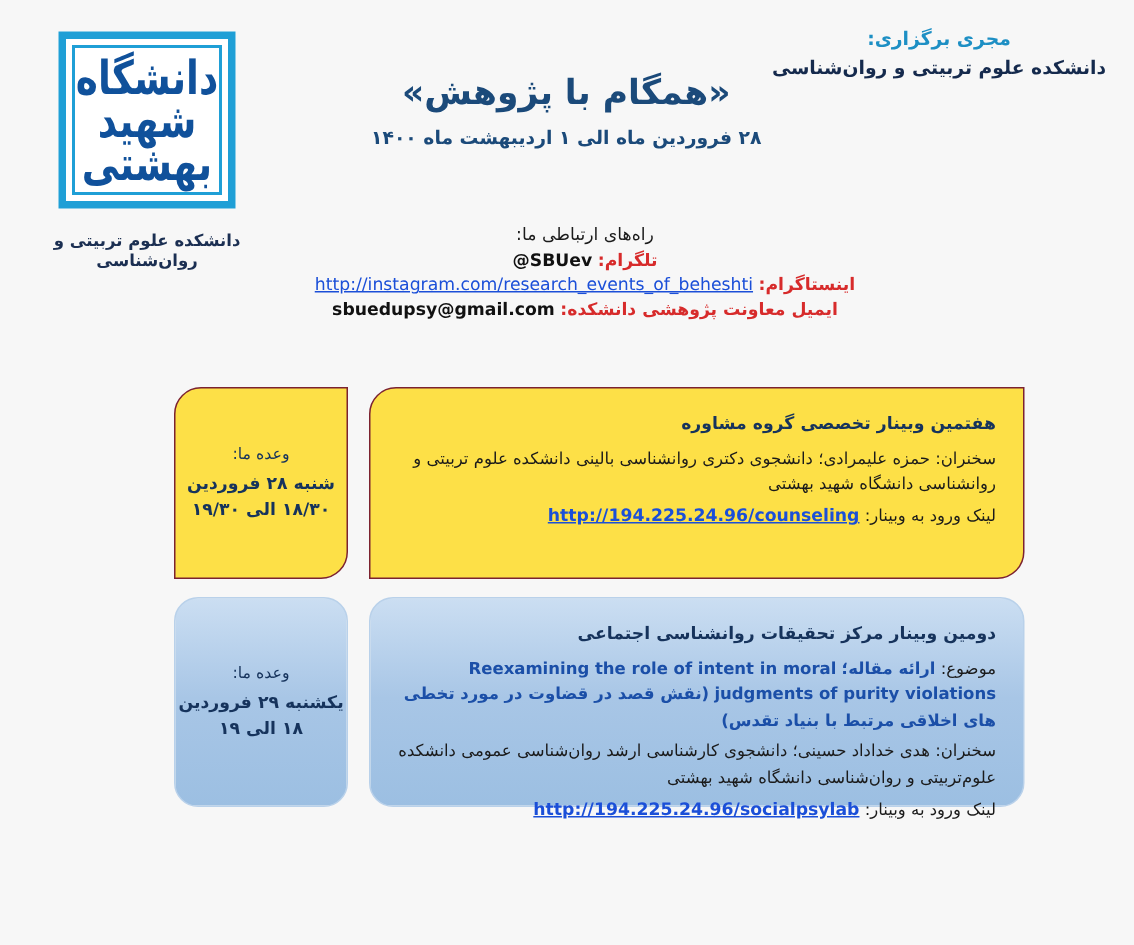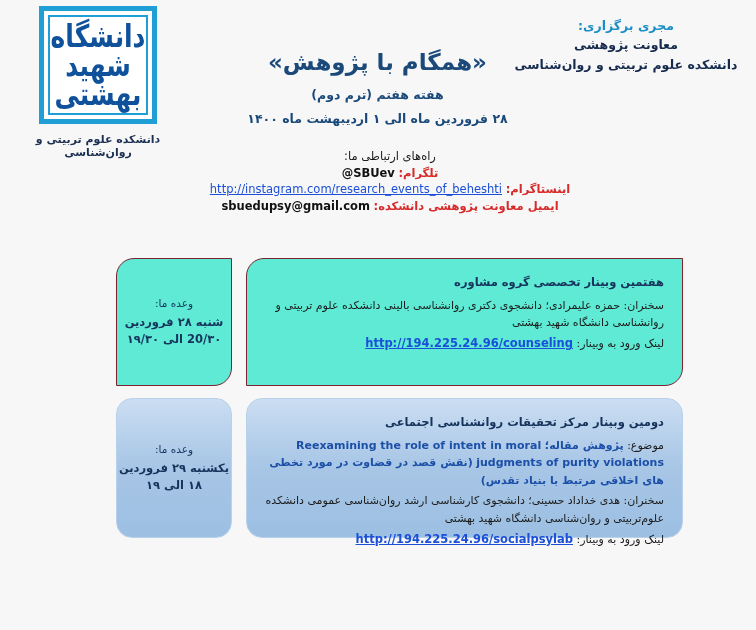--- a/index.html
+++ b/index.html
@@ -25,21 +25,21 @@
   .logo-block {
     position: absolute;
     left: 8px;
     top: 6px;
     width: 180px;
     text-align: center;
   }
   .logo-frame {
     width: 118px;
     height: 118px;
-    margin: 0 auto;
+    margin: 15px auto;
     background: #ffffff;
     border: 5px solid #1f9fd6;
     box-sizing: border-box;
     position: relative;
     display: flex;
     align-items: center;
     justify-content: center;
     overflow: hidden;
   }
   .logo-frame .inner-rule {
@@ -165,21 +165,21 @@
     box-sizing: border-box;
     display: flex;
     flex-direction: column;
     align-items: center;
     justify-content: center;
     text-align: center;
     line-height: 1.5;
   }
 
   .pink .card-main, .pink .card-side {
-    background: #5eead4;
+    background: #fde047;
     border: 1.5px solid #7c2230;
   }
   .pink .card-main {
     border-radius: 18px 0 18px 0;
     height: 128px;
   }
   .pink .card-side {
     border-radius: 18px 0 18px 0;
     height: 128px;
   }
@@ -243,27 +243,25 @@
   <div class="logo-block">
     <div class="logo-frame">
       <div class="inner-rule"></div>
       <div class="logo-calligraphy">دانشگاه شهید بهشتی</div>
     </div>
     <div class="logo-caption">دانشکده علوم تربیتی و روان‌شناسی</div>
   </div>
 
   <div class="title-block">
     <div class="main-title">«همگام با پژوهش»</div>
-    <div class="sub-title">هفته هفتم (ترم دوم)</div>
     <div class="date-line">۲۸ فروردین ماه الی ۱ اردیبهشت ماه ۱۴۰۰</div>
   </div>
 
   <div class="organizer-block">
     <div class="organizer-label">مجری برگزاری:</div>
-    <div class="organizer-line">معاونت پژوهشی</div>
     <div class="organizer-line">دانشکده علوم تربیتی و روان‌شناسی</div>
   </div>
 
   <div class="contact-block">
     <div class="contact-heading">راه‌های ارتباطی ما:</div>
     <div class="contact-row">
       <span class="contact-key">تلگرام:</span>
       <span class="contact-val">@SBUev</span>
     </div>
     <div class="contact-row">
@@ -284,30 +282,30 @@
         <span class="lbl">حمزه علیمرادی؛ دانشجوی دکتری روانشناسی بالینی دانشکده علوم تربیتی و روانشناسی دانشگاه شهید بهشتی</span>
       </div>
       <div class="card-line">
         <span class="lbl">لینک ورود به وبینار:</span>
         <span class="card-link">http://194.225.24.96/counseling</span>
       </div>
     </div>
     <div class="card-side">
       <div class="side-label">وعده ما:</div>
       <div class="side-line">شنبه ۲۸ فروردین</div>
-      <div class="side-line">20/۳۰ الی ۱۹/۳۰</div>
+      <div class="side-line">۱۸/۳۰ الی ۱۹/۳۰</div>
     </div>
   </div>
 
   <div class="event-row blue" id="event-row-2">
     <div class="card-main">
       <div class="card-title">دومین وبینار مرکز تحقیقات روانشناسی اجتماعی</div>
       <div class="card-line">
         <span class="lbl">موضوع:</span>
-        <span class="topic-blue">پژوهش مقاله؛</span>
+        <span class="topic-blue">ارائه مقاله؛</span>
         <span class="topic-blue en">Reexamining the role of intent in moral judgments of purity violations</span>
         <span class="topic-blue">(نقش قصد در قضاوت در مورد تخطی های اخلاقی مرتبط با بنیاد تقدس)</span>
       </div>
       <div class="card-line">
         <span class="lbl">سخنران:</span>
         <span class="lbl">هدی خداداد حسینی؛ دانشجوی کارشناسی ارشد روان‌شناسی عمومی دانشکده علوم‌تربیتی و روان‌شناسی دانشگاه شهید بهشتی</span>
       </div>
       <div class="card-line">
         <span class="lbl">لینک ورود به وبینار:</span>
         <span class="card-link">http://194.225.24.96/socialpsylab</span>

